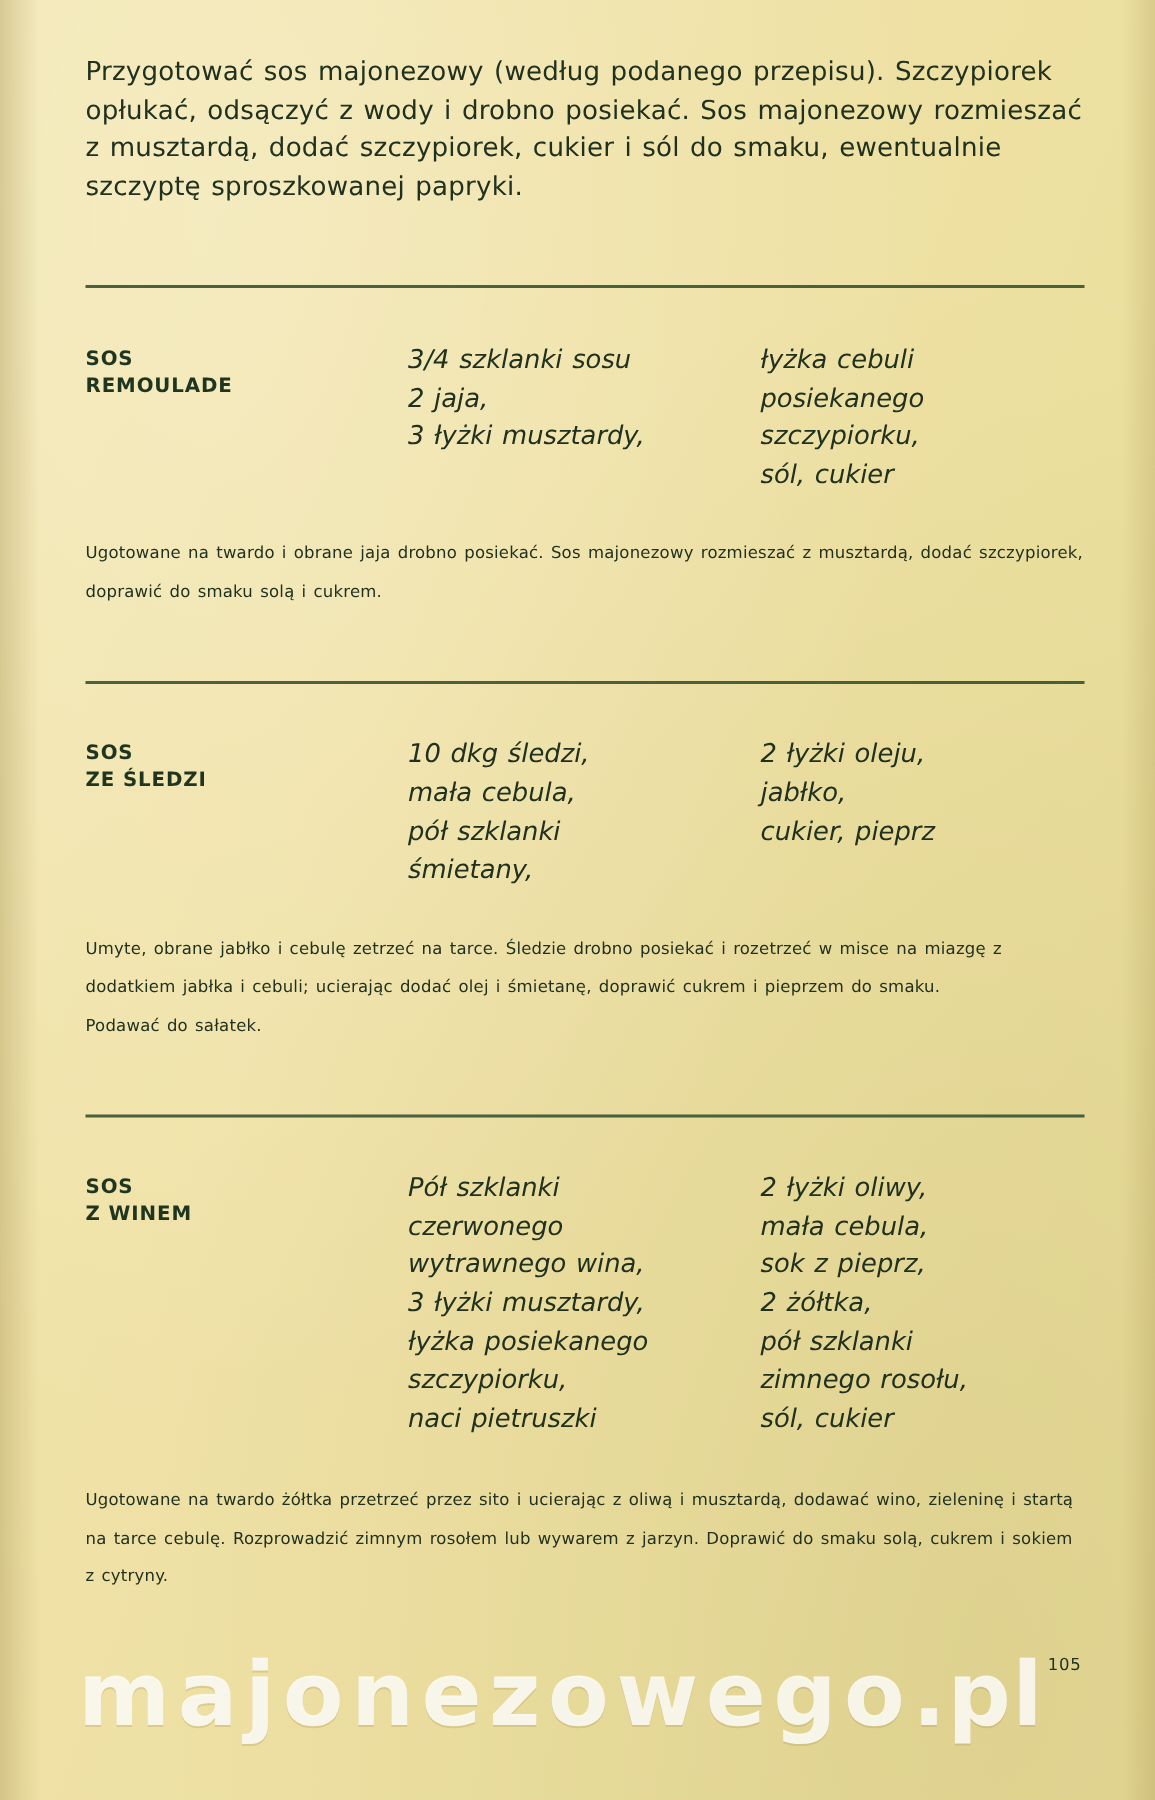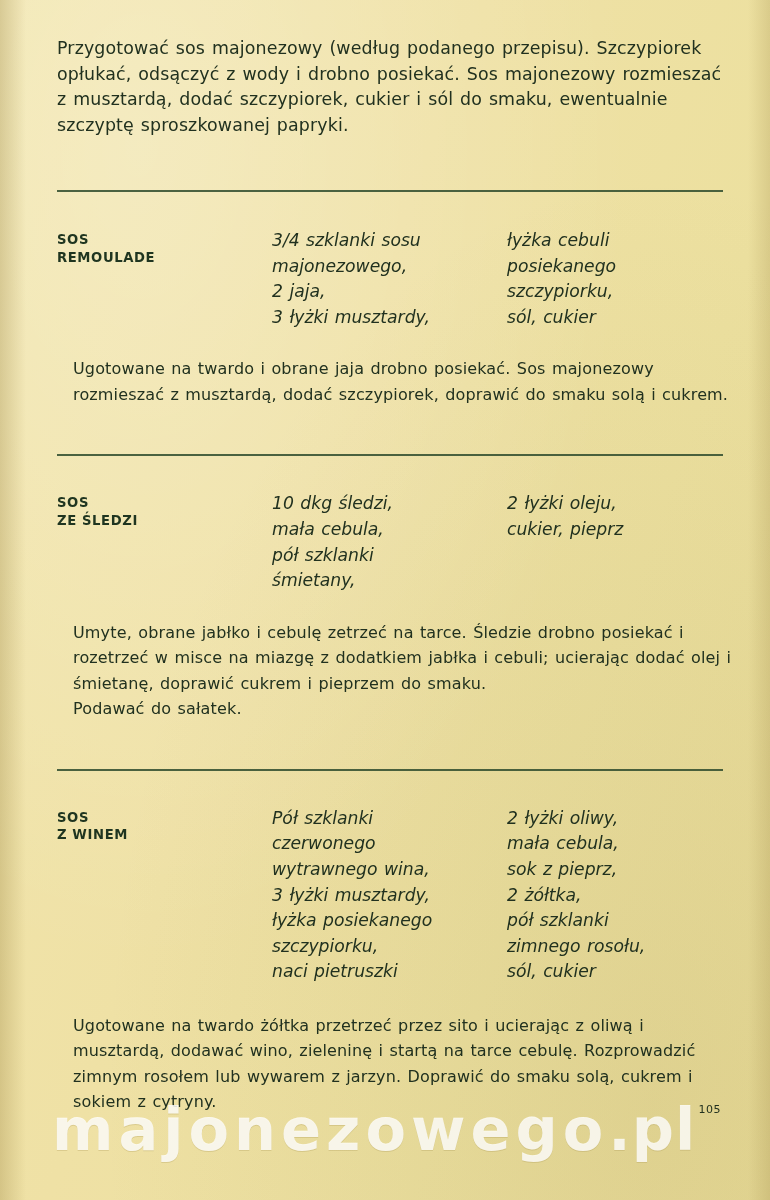--- a/index.html
+++ b/index.html
@@ -98,25 +98,24 @@
   }
   .col-ing.second {
     width: 210px;
     flex: 0 0 210px;
   }
   .ing-line {
     display: block;
     white-space: pre;
   }
   .body-text {
-    font-size: 16px;
+    font-size: 11px;
     line-height: 25.5px;
     letter-spacing: 0.15px;
     word-spacing: 1.1px;
-    margin-left: 16px;
   }
   .page-number {
     position: absolute;
     right: 49px;
     top: 1103px;
     font-size: 11px;
     color: #23321f;
     letter-spacing: 0.5px;
   }
   .watermark {
@@ -151,21 +150,20 @@
     <div class="rule"></div>
     <div style="height:36px"></div>
     <div class="recipe">
       <div class="recipe-cols">
         <div class="col-title">
           <span class="ing-line">SOS</span>
           <span class="ing-line">REMOULADE</span>
         </div>
         <div class="col-ing">
           <span class="ing-line">3/4 szklanki sosu</span>
-          <span class="ing-line">majonezowego,</span>
           <span class="ing-line">2 jaja,</span>
           <span class="ing-line">3 łyżki musztardy,</span>
         </div>
         <div class="col-ing second">
           <span class="ing-line">łyżka cebuli</span>
           <span class="ing-line">posiekanego</span>
           <span class="ing-line">szczypiorku,</span>
           <span class="ing-line">sól, cukier</span>
         </div>
       </div>
@@ -183,20 +181,21 @@
           <span class="ing-line">ZE ŚLEDZI</span>
         </div>
         <div class="col-ing">
           <span class="ing-line">10 dkg śledzi,</span>
           <span class="ing-line">mała cebula,</span>
           <span class="ing-line">pół szklanki</span>
           <span class="ing-line">śmietany,</span>
         </div>
         <div class="col-ing second">
           <span class="ing-line">2 łyżki oleju,</span>
+          <span class="ing-line">jabłko,</span>
           <span class="ing-line">cukier, pieprz</span>
         </div>
       </div>
       <div style="height:26px"></div>
       <p class="para body-text" style="width:666px; white-space: pre-line;">Umyte, obrane jabłko i cebulę zetrzeć na tarce. Śledzie drobno posiekać i rozetrzeć w misce na miazgę z dodatkiem jabłka i cebuli; ucierając dodać olej i śmietanę, doprawić cukrem i pieprzem do smaku.
 Podawać do sałatek.</p>
     </div>
 
     <div style="height:47px"></div>
     <div class="rule"></div>

